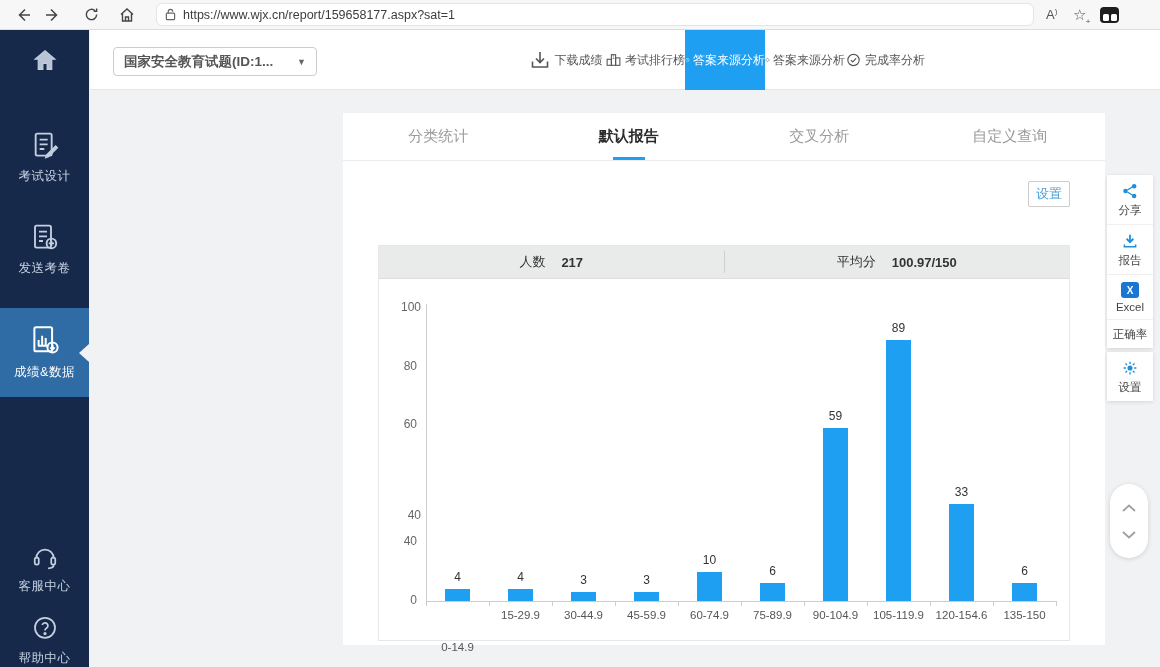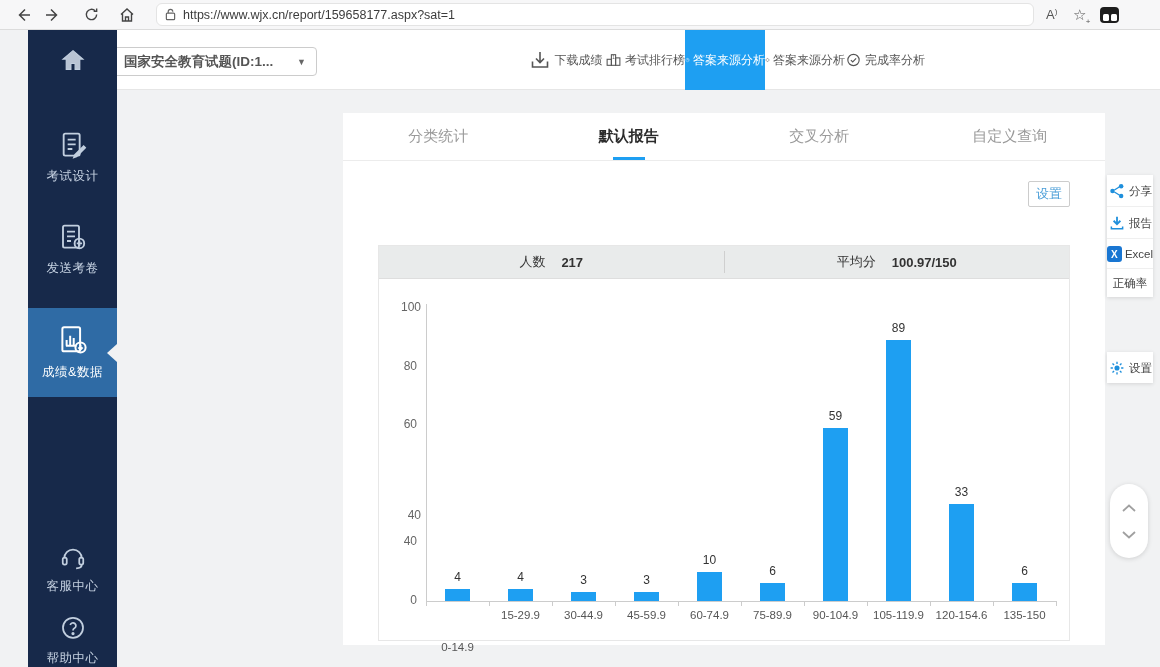--- a/index.html
+++ b/index.html
@@ -20,21 +20,21 @@
   .read-aloud { font-size:13px; color:#555; position:relative; }
   .read-aloud i { font-style:normal; font-size:8px; position:relative; top:-5px; }
   .star { font-size:15px; color:#555; position:relative; }
   .star b { position:absolute; right:-4px; bottom:-2px; font-size:8px; color:#555; font-weight:normal; }
   .apps-icon { width:19px; height:16px; background:#1d1d1d; border-radius:4px; display:flex;
     align-items:flex-end; justify-content:center; gap:2px; padding:2px 2.5px; }
   .apps-icon span { background:#fff; width:6px; border-radius:1.5px; }
   .apps-icon span:nth-child(1){ height:7px; } .apps-icon span:nth-child(2){ height:7px; }
 
   
-  .sidebar { position:absolute; left:0; top:30px; width:89px; height:637px; background:#17294a; z-index:20;margin-left:28px; }
+  .sidebar { position:absolute; left:0; top:30px; width:89px; height:637px; background:#17294a; z-index:20; }
   .side-item { position:absolute; left:0; width:89px; display:flex; flex-direction:column;
     align-items:center; color:#c6d2e2; cursor:pointer; }
   .side-item .lbl { font-size:12.5px; margin-top:6px; letter-spacing:.5px; }
   .side-item svg { stroke:#c2cfdf; }
   .side-item.active { background:#2f6ba5; color:#fff; padding:14px 0 16px; }
   .side-item.active svg { stroke:#fff; }
   .side-item.active .notch { position:absolute; right:0; top:50%; margin-top:-9px; width:0; height:0;
     border-top:9px solid transparent; border-bottom:9px solid transparent; border-right:10px solid #f1f2f3; }
 
   
@@ -76,21 +76,21 @@
   .ax { position:absolute; background:#ccc; }
   .tick { position:absolute; background:#ccc; }
   .ylab { position:absolute; text-align:right; font-size:12px; color:#666; }
   .vlab { position:absolute; text-align:center; font-size:12px; color:#333; }
   .xlab { position:absolute; text-align:center; font-size:11.5px; color:#555; white-space:nowrap; }
   .bar { position:absolute; }
 
   
   .right-panel { position:absolute; left:1107px; top:175px; width:46px; background:#fff;
     box-shadow:0 1px 4px rgba(0,0,0,.12); z-index:15; }
-  .rp-item { display:flex; flex-direction:row; align-items:center; justify-content:center;
+  .rp-item { display:flex; flex-direction:column; align-items:center; justify-content:center;
     padding:7px 0 6px; gap:3px; cursor:pointer; border-bottom:1px solid #efefef; }
   .rp-item:last-child { border-bottom:none; }
   .rp-item .lbl { font-size:11.5px; color:#444; white-space:nowrap; }
   .rp-item svg { stroke:#1e8fdc; fill:none; }
   .excel-chip { width:18px; height:16px; background:#1976d2; border-radius:3px; color:#fff;
     font-size:10px; font-weight:bold; display:flex; align-items:center; justify-content:center; }
   .settings-float { position:absolute; left:1107px; top:352px; width:46px; background:#fff;
     box-shadow:0 1px 4px rgba(0,0,0,.12); z-index:15; }
 
   

